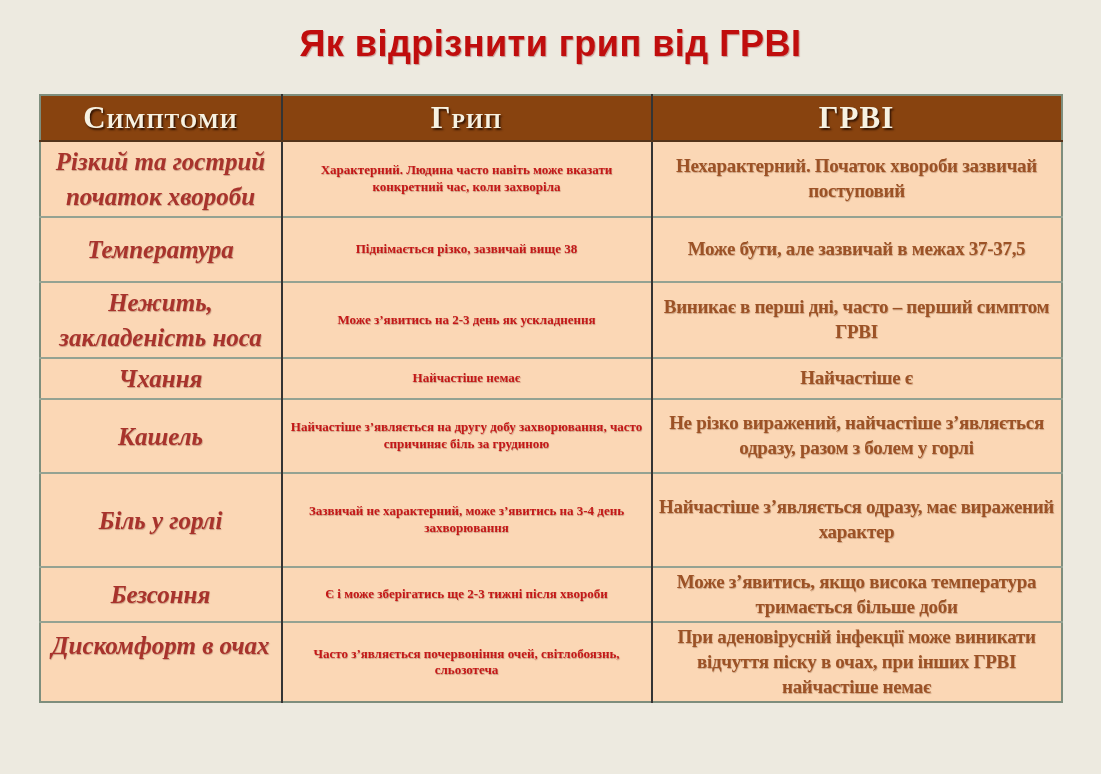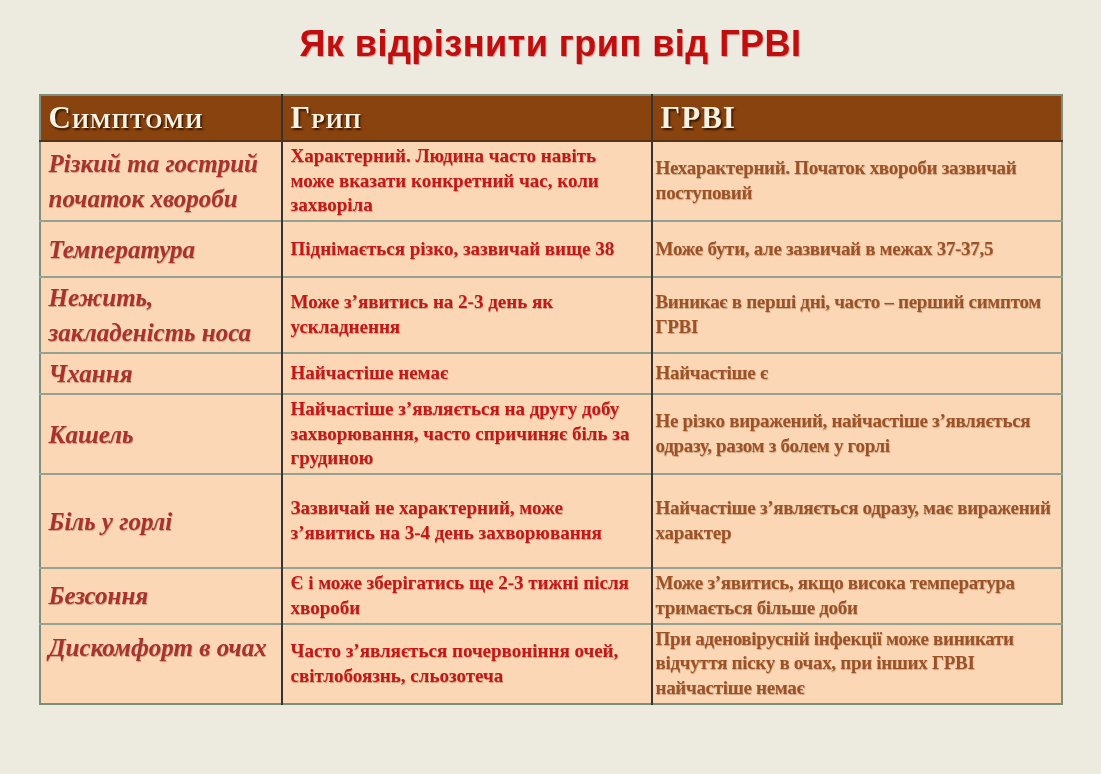--- a/index.html
+++ b/index.html
@@ -38,21 +38,21 @@
   }
   table.cmp{
     width:1022px;
     margin:31px auto 0 auto;
     border-collapse:collapse;
     table-layout:fixed;
     background:var(--cell_bg);
     border:2px solid var(--border_outer);
   }
   th,td{
-    text-align:left;
+    text-align:center;
     vertical-align:middle;
     padding:2px 8px;
     word-wrap:break-word;
   }
   th{
     background:var(--header_bg);
     color:var(--header_text);
     font-size:31px;
     font-weight:bold;
     font-variant:small-caps;
@@ -63,21 +63,21 @@
   th + th, td + td{border-left:2px solid var(--border_col);}
   tbody td{border-top:2px solid var(--border_row);}
   td.sym{
     color:var(--symptom_text);
     font-size:25px;font-weight:bold;line-height:1.4;
     text-shadow:0.6px 0.8px 0.8px rgba(90,20,10,0.3);
     font-style:italic;
   }
   td.grip{
     color:var(--grip_text);
-    font-size:19px;font-weight:bold;line-height:1.3;
+    font-size:13px;font-weight:bold;line-height:1.3;
     text-shadow:0.6px 0.8px 0.8px rgba(90,20,10,0.3);
   }
   td.grvi{
     color:var(--grvi_text);
     font-size:19px;font-weight:bold;line-height:1.3;
     letter-spacing:-0.3px;
     padding:2px 3px;
     text-shadow:0.6px 0.8px 0.8px rgba(90,40,10,0.3);
   }
   td.vtop{vertical-align:top;padding-top:5px;}
@@ -101,21 +101,21 @@
         <th>Грип</th>
         <th>ГРВІ</th>
       </tr>
     </thead>
     <tbody>
       <tr style="height:75px">
         <td class="sym">Різкий та гострий початок хвороби</td>
         <td class="grip">Характерний. Людина часто навіть може вказати конкретний час, коли захворіла</td>
         <td class="grvi">Нехарактерний. Початок хвороби зазвичай поступовий</td>
       </tr>
-      <tr style="height:56px">
+      <tr style="height:65px">
         <td class="sym">Температура</td>
         <td class="grip">Піднімається різко, зазвичай вище 38</td>
         <td class="grvi">Може бути, але зазвичай в межах 37-37,5</td>
       </tr>
       <tr style="height:58px">
         <td class="sym">Нежить, закладеність носа</td>
         <td class="grip">Може з’явитись на 2-3 день як ускладнення</td>
         <td class="grvi">Виникає в перші дні, часто – перший симптом ГРВІ</td>
       </tr>
       <tr style="height:30px">

